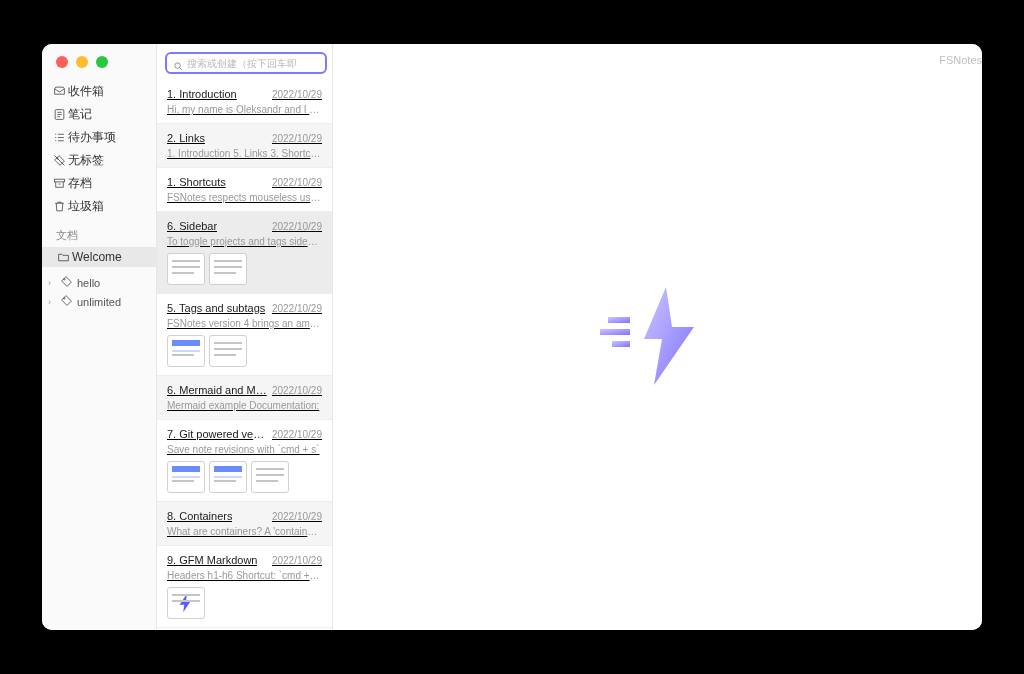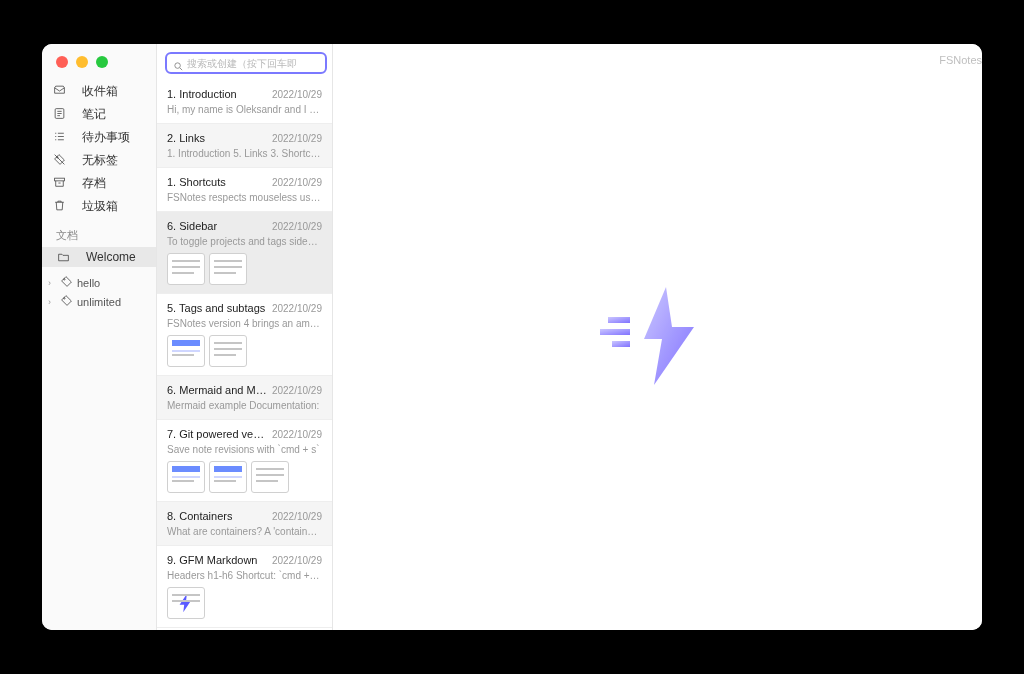--- a/index.html
+++ b/index.html
@@ -38,22 +38,22 @@
   
   .sidebar {
     width: 115px;
     background: #fafafa;
     border-right: 1px solid #e6e6e6;
     padding-top: 36px;
     font-size: 12px;
     color: #333;
   }
   .sb-item {
-    display: flex; align-items: flex-start;
-    gap: 16px;
+    display: flex; align-items: center;
+    gap: 2px;
     padding: 3px 8px 3px 10px;
     cursor: default;
   }
   .sb-item .icon { width: 14px; height: 14px; display:inline-flex; align-items:center; justify-content:center; }
   .sb-section {
     padding: 10px 10px 4px 14px;
     color: #8a8a8a;
     font-size: 11px;
   }
   .sb-item.selected {
@@ -102,21 +102,21 @@
   }
   .searchfield input::placeholder { color: #b8b8b8; }
   .searchfield .mag {
     width: 11px; height: 11px; margin-right: 3px;
     color: #8a8a8a;
   }
   .compose {
     width: 18px; height: 18px; color: #6a6a6a;
     display: inline-flex; align-items: center; justify-content: center;
   }
-  .notes-scroll { flex: 1; overflow: hidden; }
+  .notes-scroll { flex: 1; overflow: hidden; text-decoration: underline; }
   .note {
     border-bottom: 1px solid #eee;
     padding: 8px 10px;
   }
   .note.alt { background: #f5f5f5; }
   .note.sel { background: #ececec; }
   .note .row1 {
     display: flex; justify-content: space-between; align-items: baseline;
   }
   .note .title {

